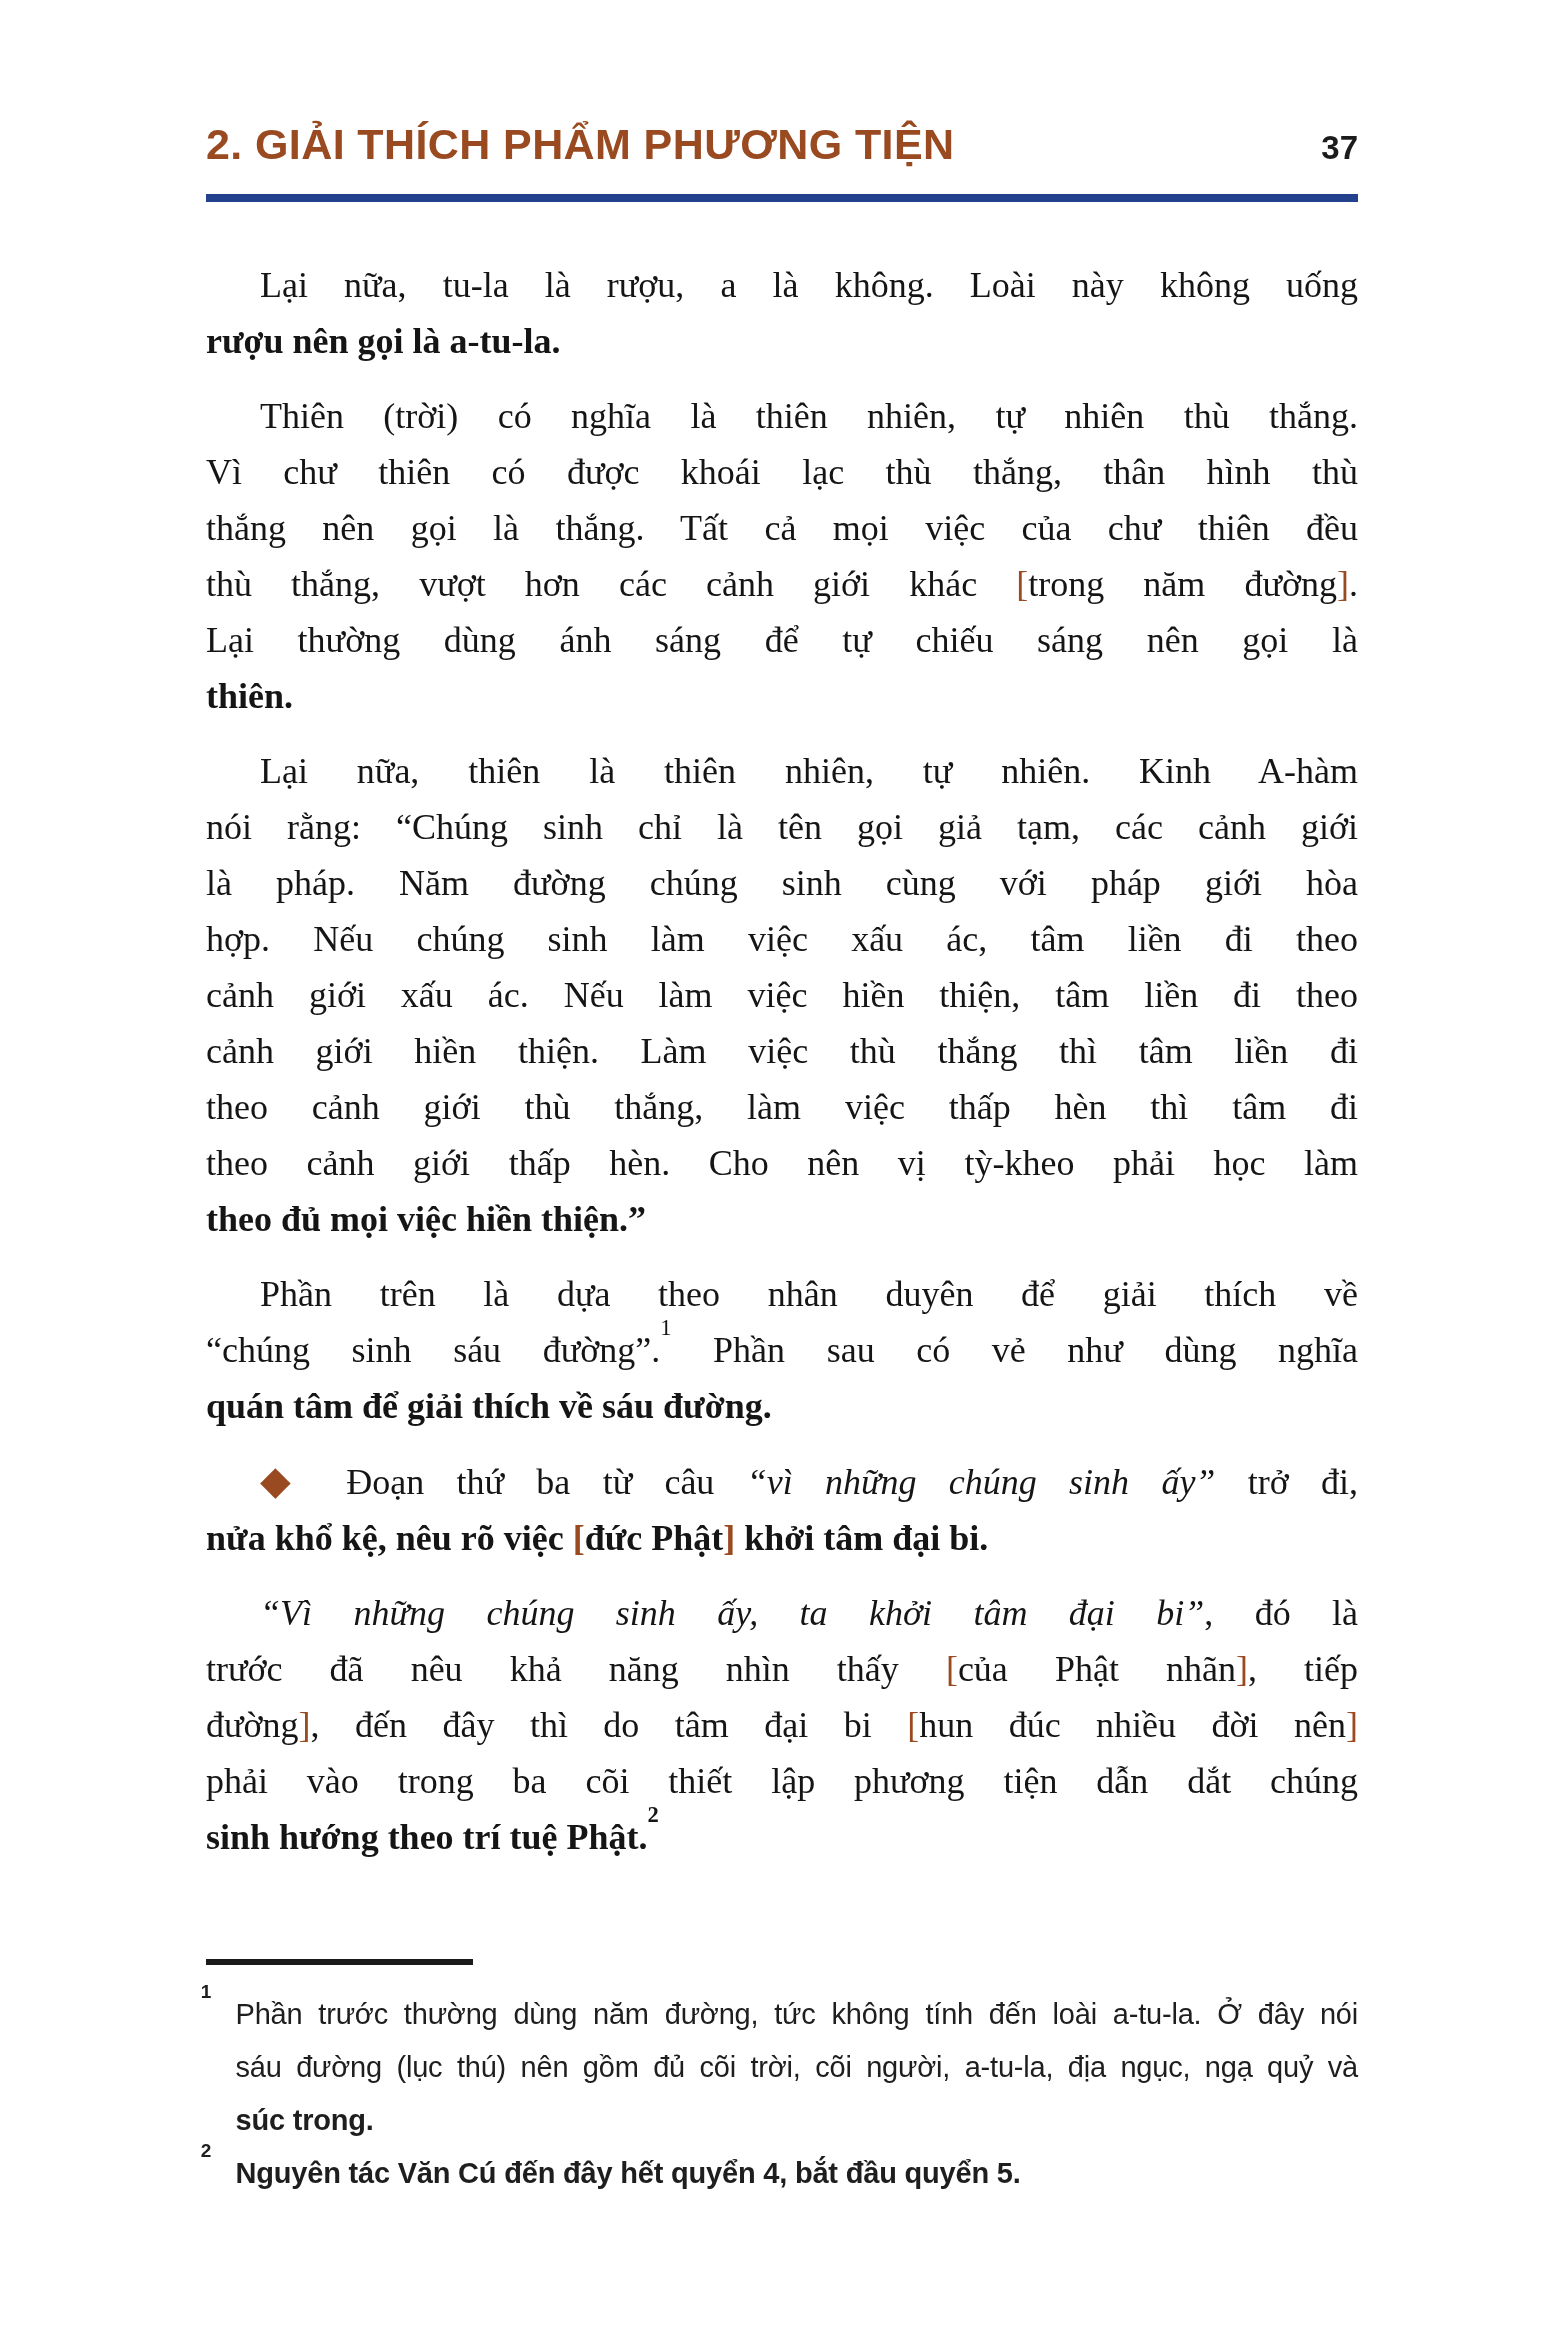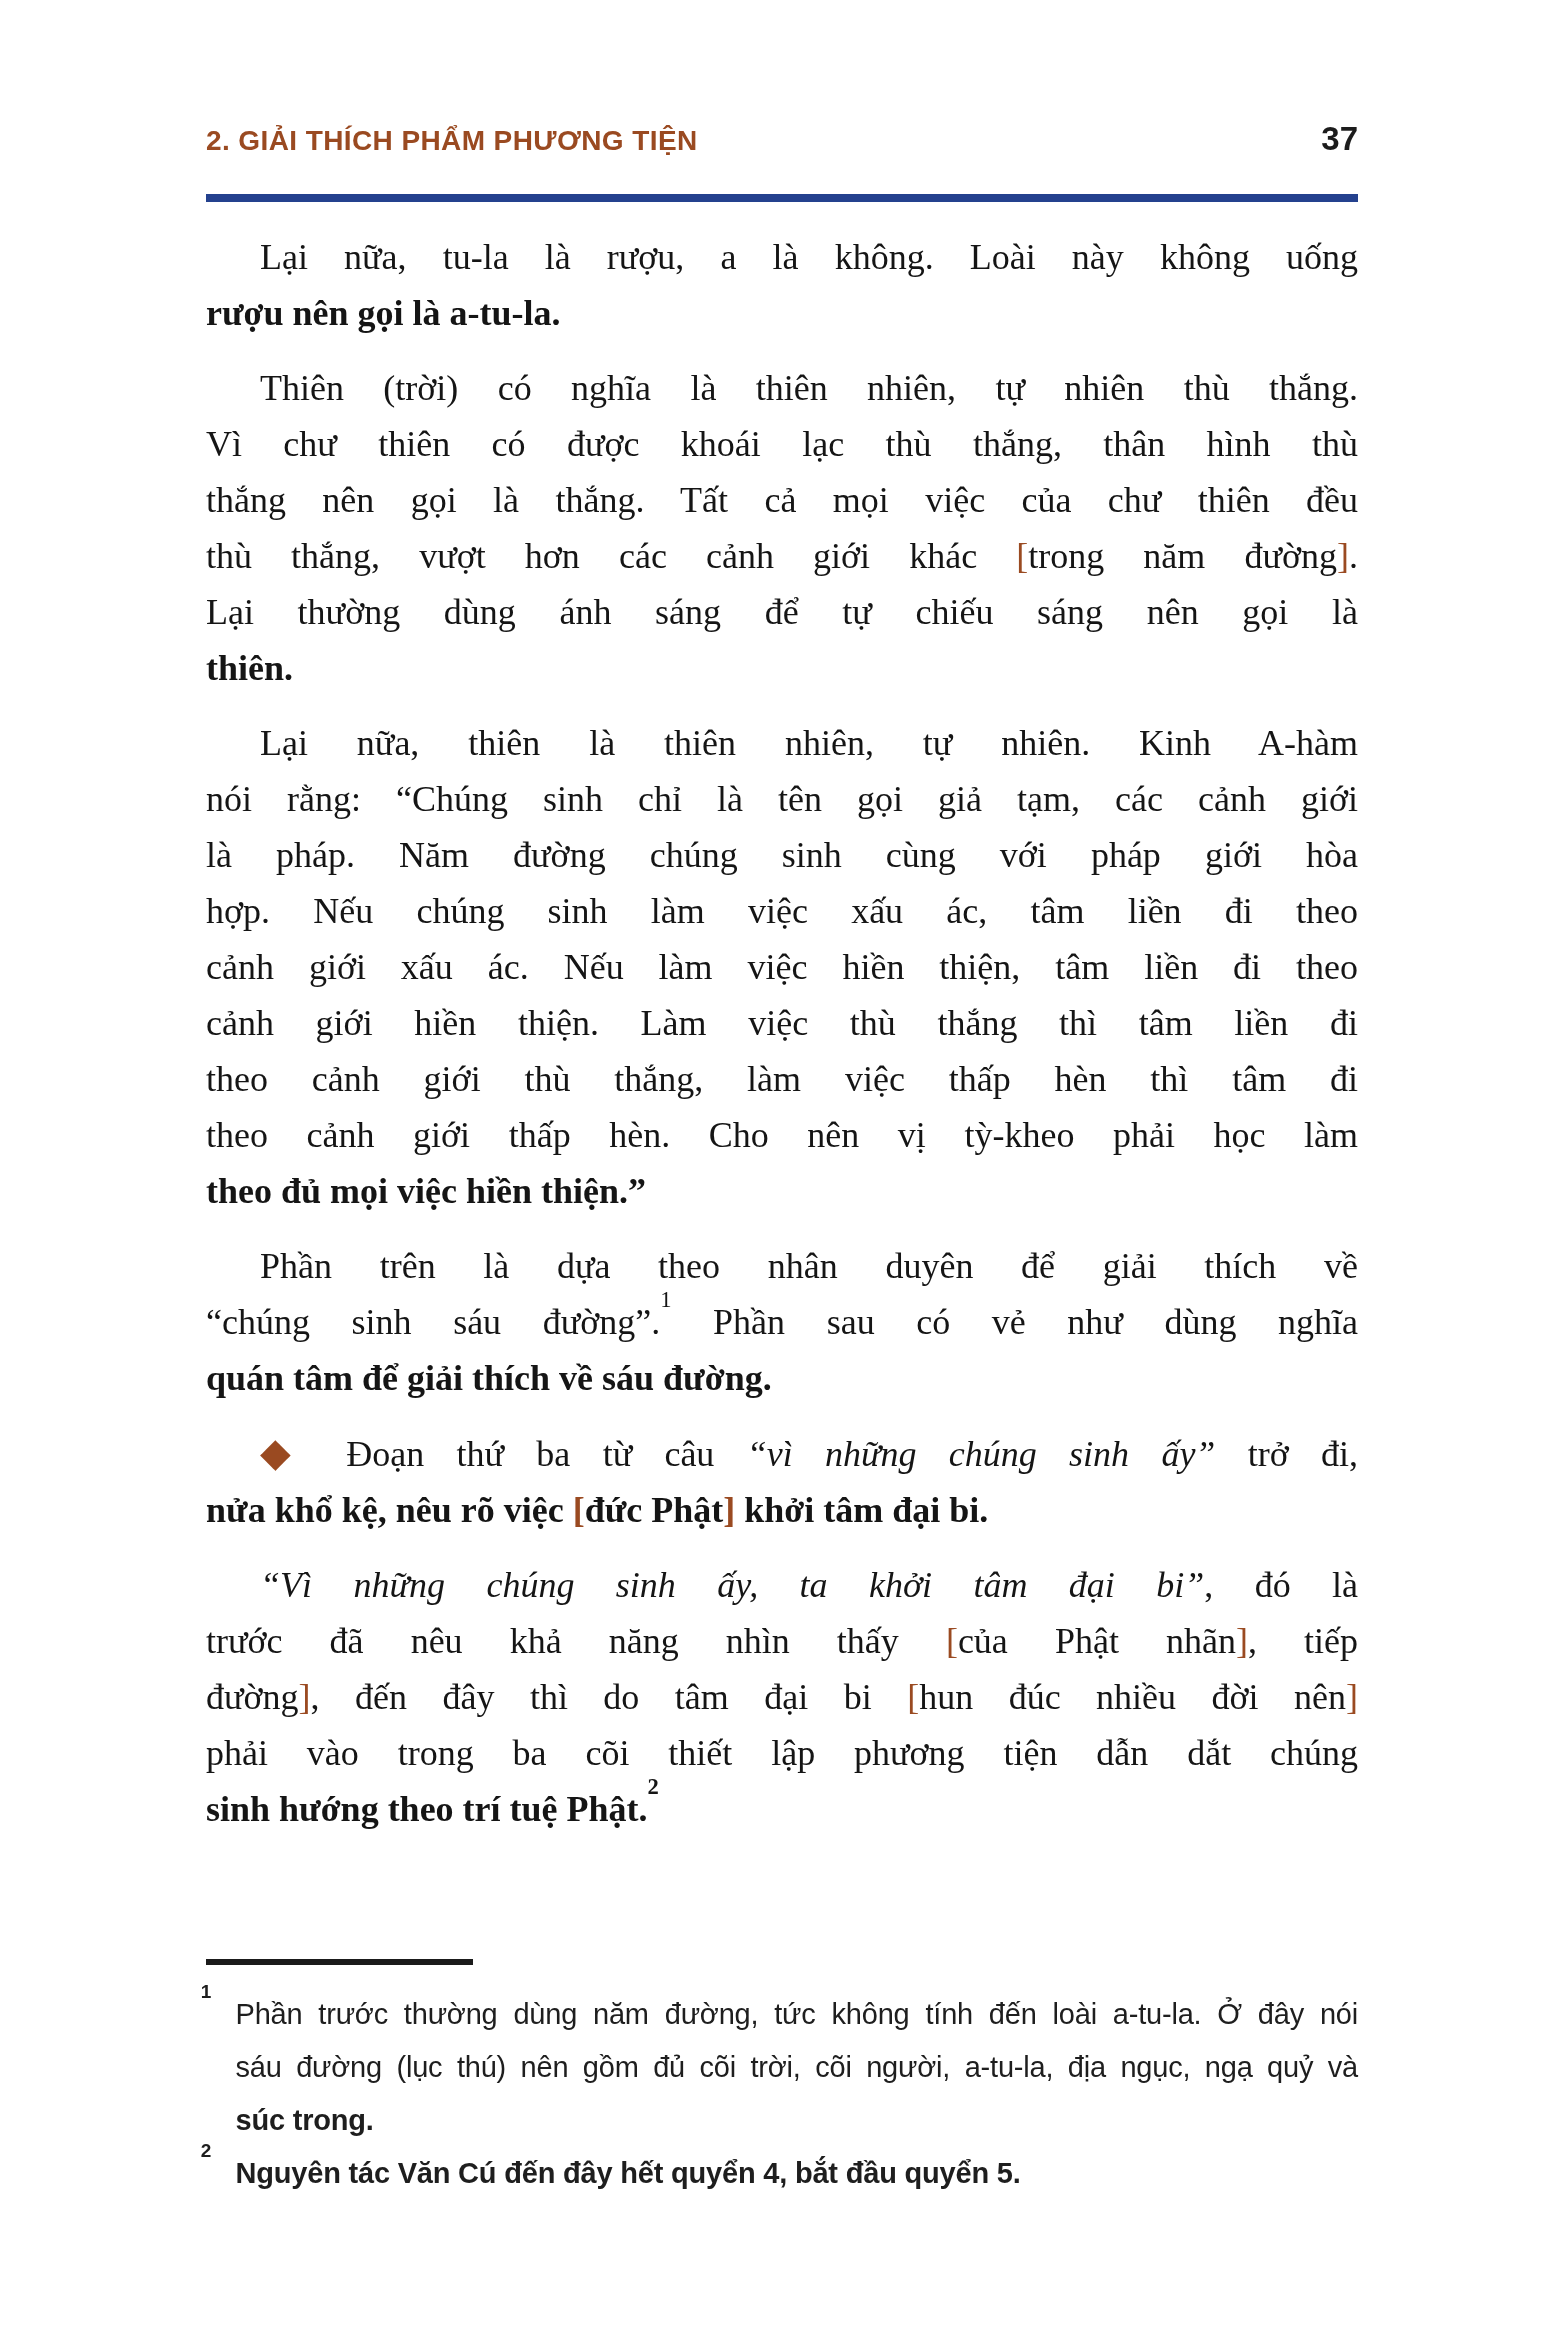--- a/index.html
+++ b/index.html
@@ -3,26 +3,26 @@
 <meta charset="utf-8">
 <style>
   :root { --accent:#9a4a21; --rule:#24418e; }
   * { margin:0; padding:0; box-sizing:border-box; }
   html,body { background:#e8e8e8; }
   .page { position:relative; width:1561px; height:2342px; background:#ffffff;
           font-family:"Liberation Serif", serif; overflow:hidden; margin:0 auto; }
   .header { position:absolute; left:206px; width:1152px; top:120px;
             display:flex; justify-content:space-between; align-items:baseline; }
   .running-head { font-family:"Liberation Sans", sans-serif; font-weight:bold;
-                  font-size:28px; color:var(--accent); letter-spacing:0.4px; white-space:nowrap; }
+                  font-size:43px; color:var(--accent); letter-spacing:0.4px; white-space:nowrap; }
   .page-number { font-family:"Liberation Sans", sans-serif; font-weight:bold;
                  font-size:33px; color:#1c1c1c; }
   .head-rule { position:absolute; left:206px; width:1152px; top:194px; height:7.8px;
                background:var(--rule); }
-  .body-text { position:absolute; left:206px; width:1152px; top:229px;
+  .body-text { position:absolute; left:206px; width:1152px; top:257px;
                color:#151515; font-size:36px; }
   .para { margin-top:19px; }
   .para:first-child { margin-top:0; }
   .line { line-height:56px; text-align:justify; text-align-last:justify; }
   .line.last { text-align-last:left;font-weight:bold; }
   .line.first { text-indent:54px; }
   .seg-i { font-style:italic; }
   .seg-r { color:var(--accent); }
   .seg-d { color:var(--accent); font-size:40px; }
   sup.fnref { font-size:22.6px; line-height:0; position:relative; top:-14px; }

